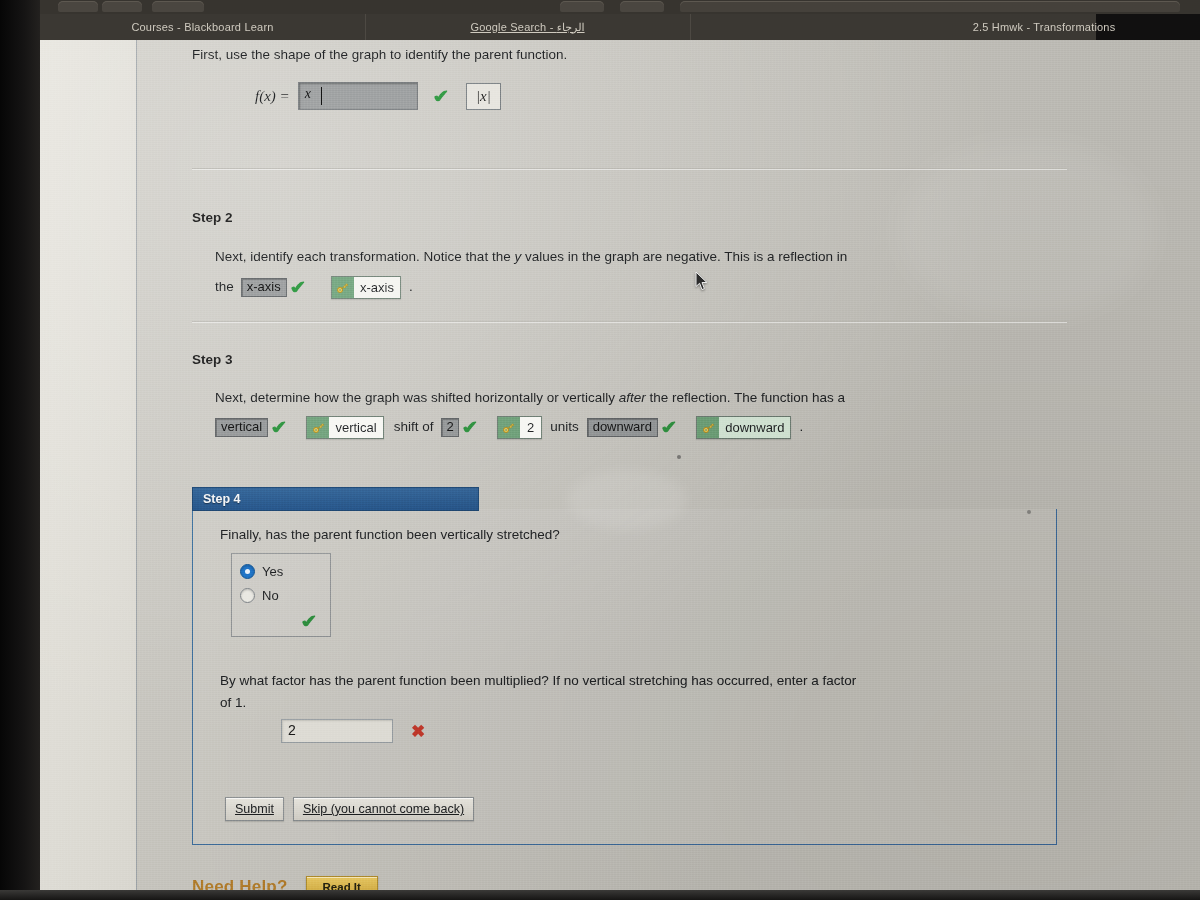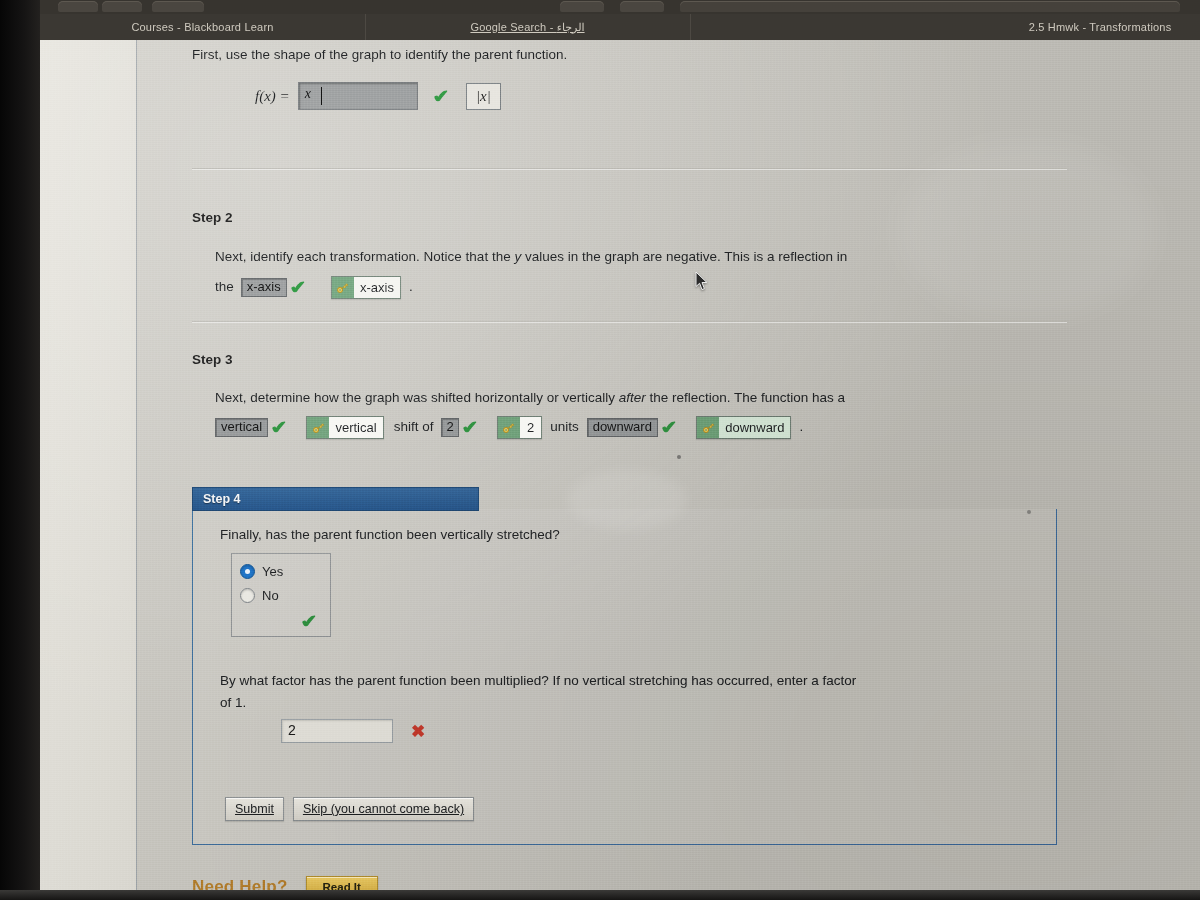--- a/index.html
+++ b/index.html
@@ -33,21 +33,21 @@
     position:absolute;left:40px;top:0;width:1160px;height:14px;
     background:#37342f;
     z-index:20;
   }
   .chrome-btn{
     position:absolute;top:1px;height:11px;width:40px;
     background:#4a4640;border-radius:5px 5px 2px 2px;
     box-shadow:inset 0 1px 0 #5d5850;
   }
   #tabbar{
-    position:absolute;left:40px;top:14px;width:1160px;height:26px;
+    position:absolute;left:40px;top:14px;width:1056px;height:26px;
     background:#3b3833;
     z-index:20;
   }
   .tab{
     position:absolute;top:0;height:26px;
     display:flex;align-items:center;justify-content:center;
     color:#cfcabf;font-size:11px;letter-spacing:.2px;
     white-space:nowrap;overflow:hidden;
     border-right:1px solid #4d4943;
   }
@@ -261,21 +261,21 @@
     <div class="chrome-btn" style="left:640px;width:500px;background:#45413b"></div>
   </div>
 
   <div id="tabbar">
     <div class="tab" style="left:0px;width:325px">
       <span>Courses - Blackboard Learn</span>
     </div>
     <div class="tab rtl" style="left:325px;width:325px">
       <span>Google Search - الرجاء</span>
     </div>
-    <div class="tab" style="left:960px;width:200px;border-right:none">
+    <div class="tab" style="left:904px;width:200px;border-right:none">
       <span>2.5 Hmwk - Transformations</span>
     </div>
   </div>
 
   <div id="page">
     <div id="gutter"></div>
     <div id="gutter-rule"></div>
 
     <div id="content">
 

